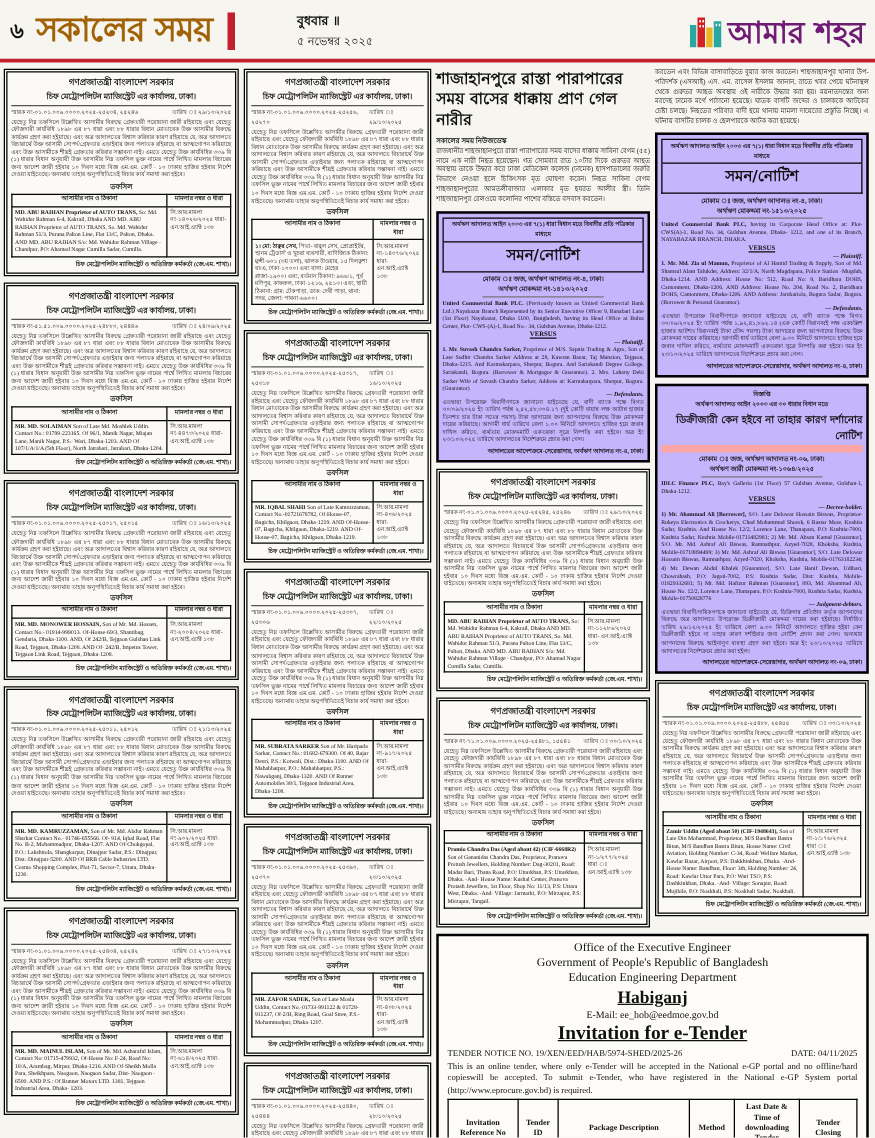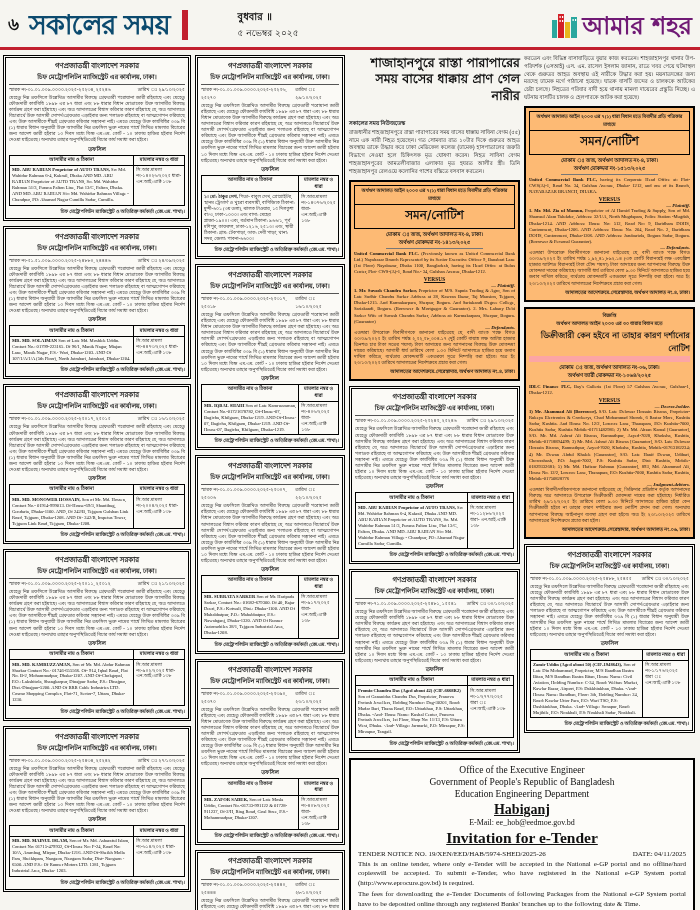--- a/index.html
+++ b/index.html
@@ -5,21 +5,21 @@
   * { margin:0; padding:0; box-sizing:border-box; }
   html,body { width:700px; }
   body {
     width:700px; height:910px; background:#f6f5f0; color:#111;
     font-family:"Liberation Serif", serif; overflow:hidden; position:relative;
   }
   
   .hdr { height:50px; display:flex; align-items:center; padding:4px 8px 2px 8px; gap:10px;
          border-bottom:3px solid #c2202e; }
   .pageno { font-size:17px; font-weight:bold; font-family:"DejaVu Sans",sans-serif; }
-  .masthead { font-size:27px; font-weight:bold; color:#0c4a6e; letter-spacing:-1px;
+  .masthead { font-size:27px; font-weight:bold; color:#a16207; letter-spacing:-1px;
               font-family:"DejaVu Sans",sans-serif; line-height:1; }
   .mast-bar { width:6px; height:30px; background:#c2202e; margin-left:2px; }
   .dateblk { margin-left:40px; text-align:left; font-family:"DejaVu Sans",sans-serif; }
   .dateblk .d1 { font-size:10px; font-weight:bold; }
   .dateblk .d2 { font-size:9px; }
   .logo { margin-left:auto; display:flex; align-items:flex-end; gap:3px; }
   .logo-text { font-size:24px; font-weight:bold; color:#701a75; font-family:"DejaVu Sans",sans-serif; line-height:1; }
   
   .content { display:flex; gap:4px; padding:5px 3px 3px 3px; align-items:flex-start; }
   .col1 { width:188px; flex:none; }
@@ -35,27 +35,27 @@
   .meta { display:flex; justify-content:space-between; font-size:4.6px; margin:1px 0; }
   .nbody { font-size:4.6px; line-height:1.32; text-align:justify; }
   .tafsil { text-align:center; font-weight:bold; font-size:5.6px; margin:1px 0; }
   .stable { width:100%; border-collapse:collapse; }
   .stable td, .stable th { border:1px solid #000; font-size:4.6px; padding:1.5px 2px; vertical-align:top; text-align:left; line-height:1.3;}
   .stable th { text-align:center; font-weight:bold; font-size:4.9px; }
   .c-name { font-weight:bold; }
   .c-case { width:29%; text-align:center; }
   .sig { text-align:right; font-size:4.8px; font-weight:bold; margin-top:2px; }
   
-  .headline { font-size:12.5px; font-weight:bold; text-align:right; line-height:1.3;
-              font-family:"DejaVu Sans",sans-serif; margin-bottom:15px;}
+  .headline { font-size:12.5px; font-weight:bold; text-align:left; line-height:1.3;
+              font-family:"DejaVu Sans",sans-serif; margin-bottom:4px;}
   .byline { font-size:5.6px; font-weight:bold; margin:1px 0; }
   .abody { font-size:5.4px; line-height:1.45; text-align:justify; }
   .cont4 { margin-bottom:4px; }
   
-  .sum { border:2px solid #000; background:#fdba74; padding:3px; margin-bottom:5px; }
+  .sum { border:2px solid #000; background:#c4b5fd; padding:3px; margin-bottom:5px; }
   .lawline { font-size:4.7px; font-weight:bold; text-align:center; border:1px solid #000; padding:1px; }
   .sumtitle { font-size:12px; font-weight:bold; text-align:center; border:1px solid #000; border-top:none; padding:1px 0 2px 0; font-family:"DejaVu Sans",sans-serif;}
   .venue { text-align:center; font-size:5.2px; font-weight:bold; margin-top:2px; }
   .caseno { text-align:center; font-size:5.2px; font-weight:bold; border-bottom:1px solid #777; display:block; width:60%; margin:0 auto 2px auto; padding-bottom:1px;}
   .ptxt { font-size:4.6px; text-align:justify; line-height:1.33; }
   .lead { font-weight:bold; }
   .versus { text-align:center; font-weight:bold; font-size:5.4px; text-decoration:underline; margin:1px 0;}
   .plabel { text-align:right; font-size:4.8px; font-style:italic; font-weight:bold; }
   .dtitle { font-size:8px; font-weight:bold; text-align:right; border-bottom:6px solid #fca5a5; padding:1px 0; font-family:"DejaVu Sans",sans-serif;}
   .dtop { font-size:4.8px; font-weight:bold; text-align:center; }
@@ -471,21 +471,20 @@
       <div class="tg tg1">Government of People's Republic of Bangladesh</div>
       <div class="tg tg3">Education Engineering Department</div>
       <div class="tg tg4">Habiganj</div>
       <div class="temail">E-Mail: ee_hob@eedmoe.gov.bd</div>
       <div class="ttitle">Invitation for e-Tender</div>
       <div class="tmeta">
         <span>TENDER NOTICE NO. 19/XEN/EED/HAB/5974-SHED/2025-26</span>
         <span>DATE: 04/11/2025</span>
       </div>
       <div class="tpara">This is an online tender, where only e-Tender will be accepted in the National e-GP portal and no offline/hard copieswill be accepted. To submit e-Tender, who have registered in the National e-GP System portal (http://www.eprocure.gov.bd) is required.</div>
-      <div class="tpara">The fees for downloading the e-Tender Documents of following Packages from the National e-GP System portal have to be deposited online through any registered Banks' branches up to the following date &amp; Time.</div>
 
       <table class="ttable">
         <tbody>
             <tr>
           <th style="width:17%">Invitation Reference No</th>
           <th style="width:10%">Tender ID</th>
           <th style="width:32%">Package Description</th>
           <th style="width:11%">Method</th>
           <th style="width:16%">Last Date &amp; Time of downloading Tender Documents</th>
           <th style="width:14%">Tender Closing</th>

